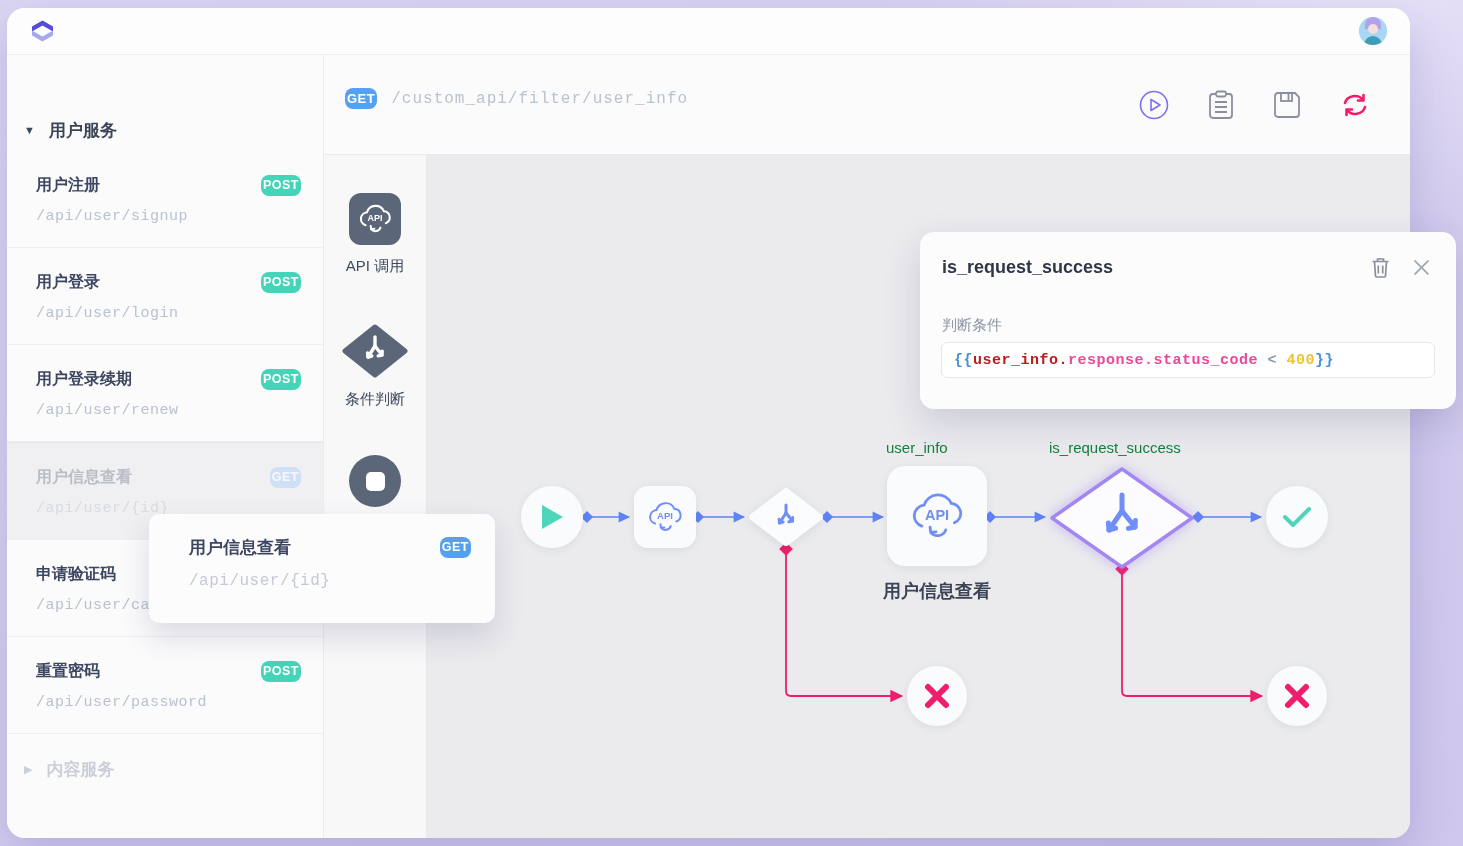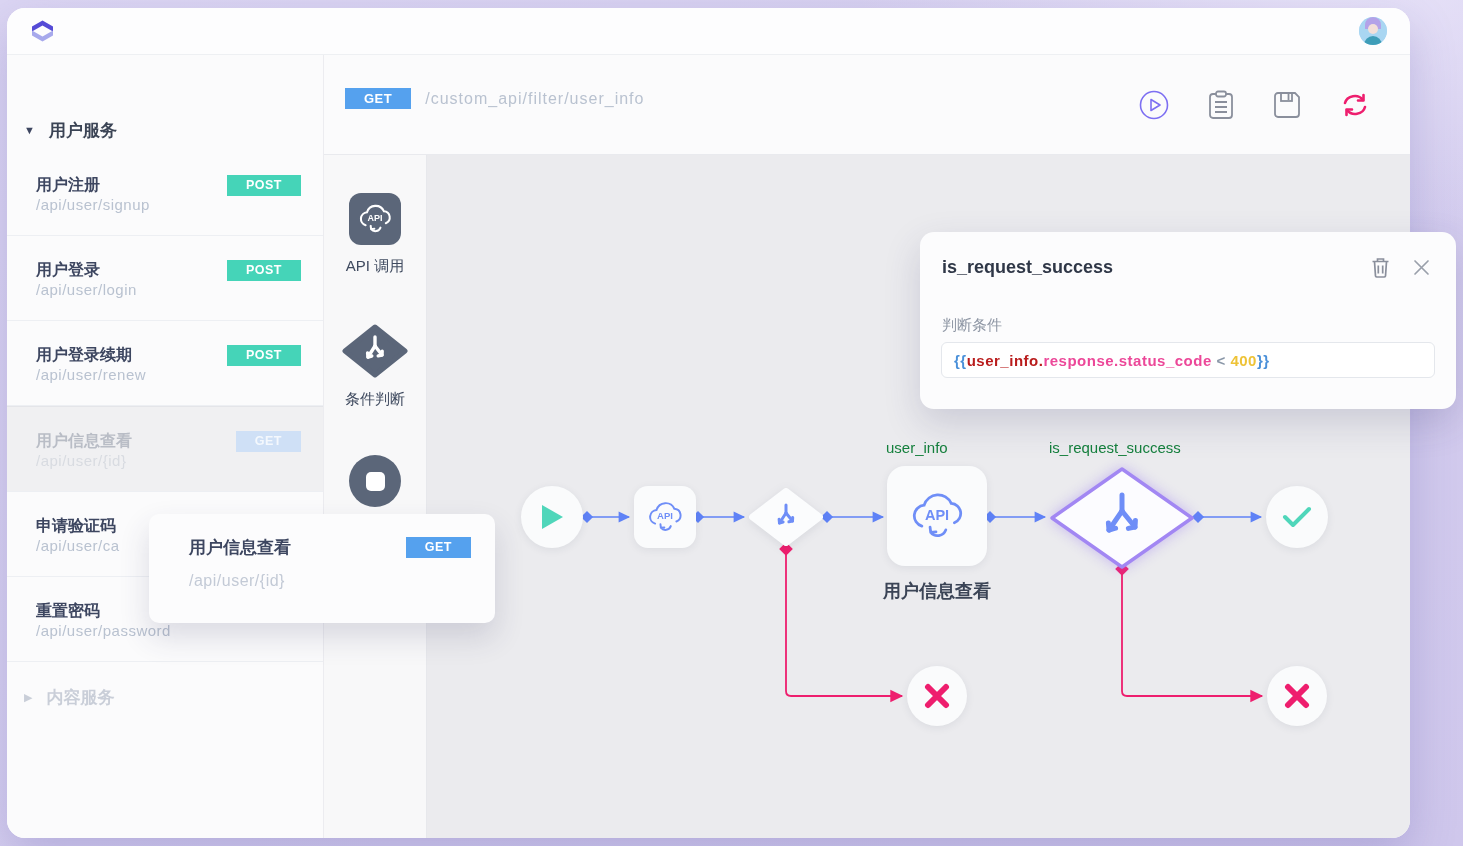--- a/index.html
+++ b/index.html
@@ -4,21 +4,21 @@
 <style>
   * { margin:0; padding:0; box-sizing:border-box; }
   html,body { width:1463px; height:846px; overflow:hidden; }
   body {
     font-family:"Liberation Sans","DejaVu Sans",sans-serif;
     background:
       radial-gradient(ellipse 900px 500px at 92% -5%, #e9e4f9 0%, rgba(233,228,249,0) 55%),
       linear-gradient(145deg,#dcd6f3 0%,#d3ccee 60%,#cfc7ec 100%);
     position:relative;
   }
-  .mono { font-family:Liberation Sans, sans-serif; }
+  .mono { font-family:Liberation Mono, monospace; }
 
   
   .window {
     position:absolute; left:7px; top:8px; width:1403px; height:830px;
     background:#fbfbfc; border-radius:18px; overflow:hidden;
     box-shadow:0 18px 45px rgba(98,88,170,.28);
   }
   .topbar {
     position:absolute; left:0; top:0; right:0; height:47px;
     background:#fdfdfe; border-bottom:1px solid #eef0f3;
@@ -33,25 +33,25 @@
     background:#fbfbfc; border-right:1px solid #ececf0; padding-top:62px; z-index:2;
   }
   .section-header { display:flex; align-items:center; gap:14px; padding-left:17px; height:26px; margin-bottom:8px; }
   .section-header .caret { font-size:11px; color:#3d4660; }
   .section-header .label { font-size:17px; font-weight:bold; color:#3b4455; }
   .api-item { padding:24px 22px 22px 29px; border-bottom:1px solid #edeff3; }
   .item-head { display:flex; align-items:center; justify-content:space-between;gap:44px; }
   .item-title { font-size:16px; font-weight:bold; color:#3d4660; }
   .badge {
     font-size:12.5px; font-weight:bold; letter-spacing:.5px; color:#fff;
-    padding:3px 19px; border-radius:0; line-height:15px;
+    padding:3px 2px; border-radius:8px; line-height:15px;
   }
   .badge.post { background:#45d4b8; }
   .badge.get  { background:#55a1ee; }
-  .item-path { font-size:15px; letter-spacing:.5px; color:#b9c2d0; }
+  .item-path { margin-top:12px; font-size:15px; letter-spacing:.5px; color:#b9c2d0; }
   .api-item.dragging { background:#f0f0f2; border-top:1px solid #e4e5e9; }
   .api-item.dragging .item-title { color:#b9bdc6; }
   .api-item.dragging .badge.get { background:#cfe0f6; color:#f4f8fd; }
   .api-item.dragging .item-path { color:#d8dbe1; }
   .collapsed-section { display:flex; align-items:center; gap:14px; padding-left:17px; margin-top:24px; }
   .collapsed-section .caret { font-size:11px; color:#c9ced8; }
   .collapsed-section .label { font-size:17px; font-weight:bold; color:#c9ced8;text-align:center; }
 
   
   .main { position:absolute; left:317px; top:47px; right:0; bottom:0; }

